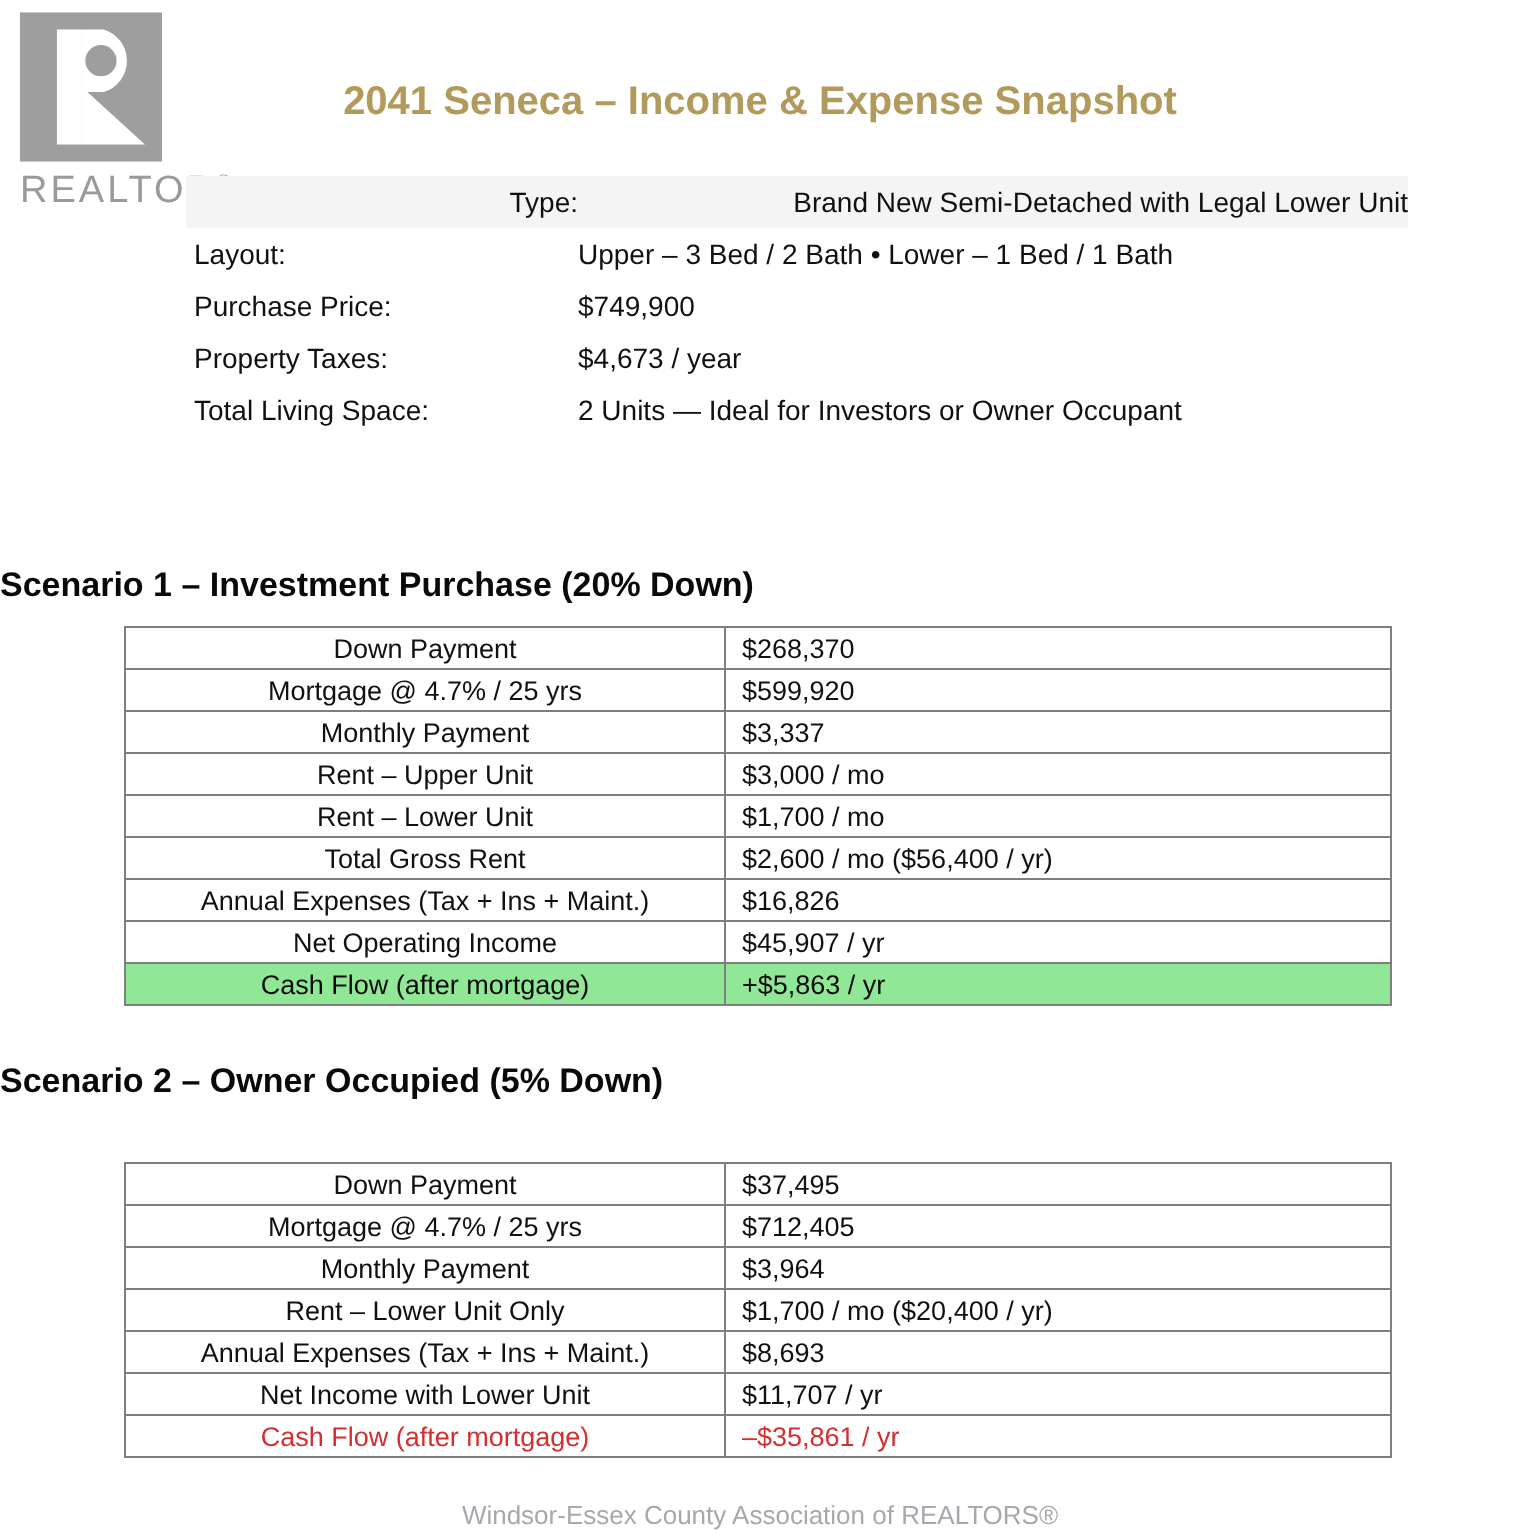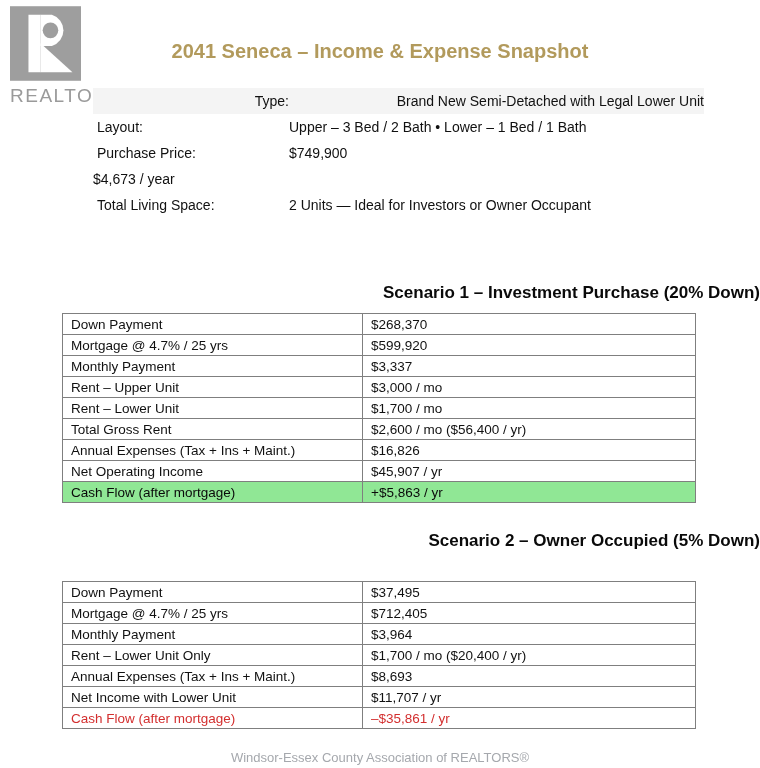--- a/index.html
+++ b/index.html
@@ -26,39 +26,39 @@
   .detail-row {
     margin-left: 93px; width: 611px; height: 26px;
     display: flex; align-items: center; font-size: 14px;
   }
   .detail-row.highlight { background: #f4f4f4; text-align: right; }
   .detail-label { padding-left: 4px; width: 196px; flex: none; }
   .detail-value { flex: 1; }
 
   
   .scenario-title {
-    position: absolute; left: 0; width: 100%; text-align: right;
+    position: absolute; left: 0; width: 100%; text-align: left;
     font-size: 17px; font-weight: bold; color: #0a0a0a;
   }
   #s1-title { top: 283px; }
   #s2-title { top: 531px; }
 
   
   table.scenario-table {
     position: absolute; left: 62px; width: 634px;
     border-collapse: collapse; table-layout: fixed;
     font-size: 13.5px;
   }
   #s1-table { top: 313px; }
   #s2-table { top: 581px; }
   .scenario-table td {
     border: 1px solid #7f7f7f; height: 21px;
     padding: 0 8px; vertical-align: middle; background: #ffffff;
   }
-  .scenario-table td.col-label { width: 300px; }
+  .scenario-table td.col-label { width: 300px; text-align: center; }
   .scenario-table tr.positive td { background: #90e795; color: #0a0a0a; }
   .scenario-table tr.negative td { color: #d32f2f; }
 
   
   .footer {
     position: absolute; left: 0; top: 750px; width: 100%;
     text-align: center; font-size: 13px; color: #a5a8ad;
   }
 </style>
 </head>
@@ -85,20 +85,21 @@
     </div>
       <div class="detail-row">
       <div class="detail-label">Layout:</div>
       <div class="detail-value">Upper – 3 Bed / 2 Bath • Lower – 1 Bed / 1 Bath</div>
     </div>
       <div class="detail-row">
       <div class="detail-label">Purchase Price:</div>
       <div class="detail-value">$749,900</div>
     </div>
       <div class="detail-row">
+      <div class="detail-label">Property Taxes:</div>
       <div class="detail-value">$4,673 / year</div>
     </div>
       <div class="detail-row">
       <div class="detail-label">Total Living Space:</div>
       <div class="detail-value">2 Units — Ideal for Investors or Owner Occupant</div>
     </div>
     </div>
 </div>
 
 <div class="scenario-title" id="s1-title">Scenario 1 – Investment Purchase (20% Down)</div>

